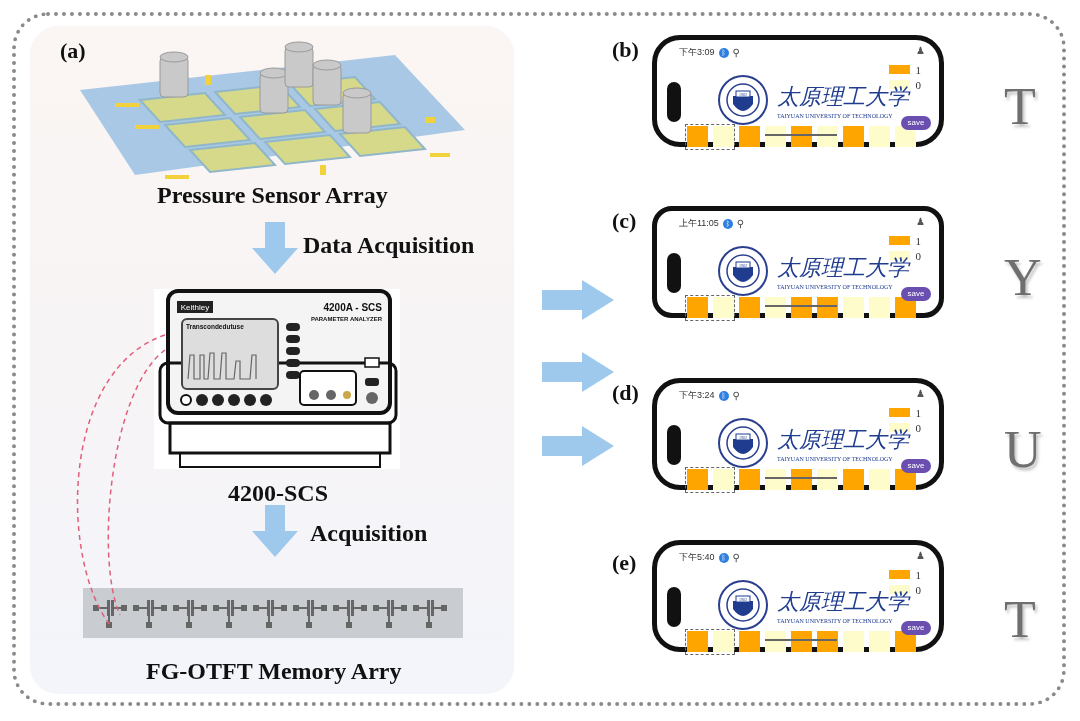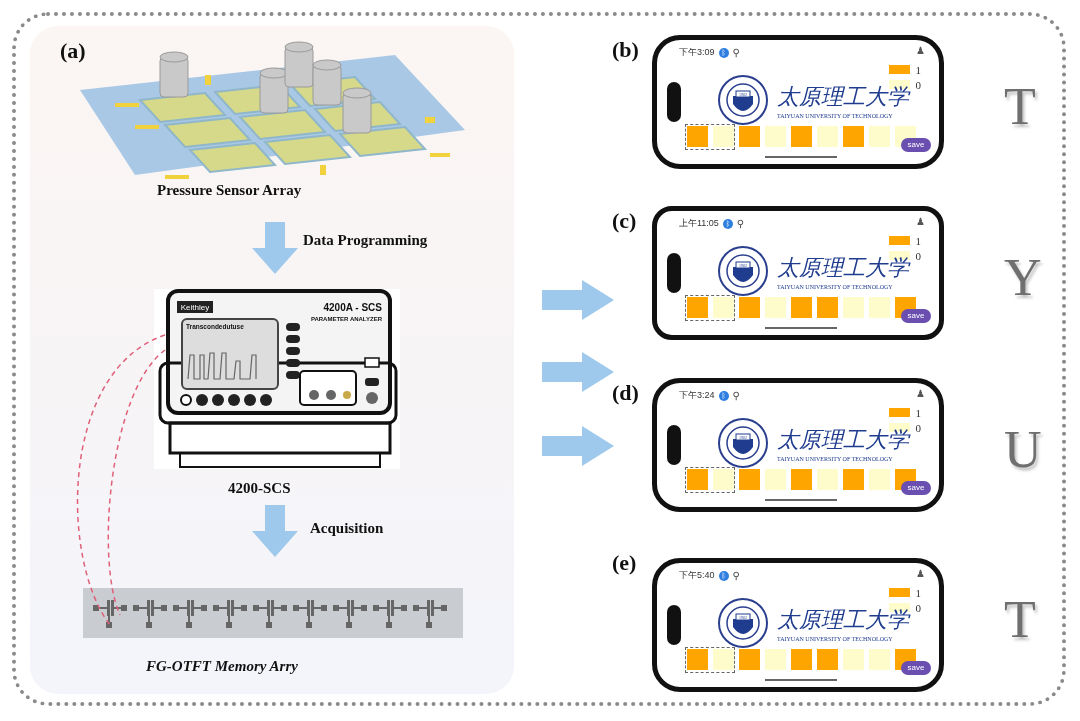--- a/index.html
+++ b/index.html
@@ -1,36 +1,36 @@
 <!DOCTYPE html>
 <html><head>
 <meta charset="utf-8">
 <style>
   html, body { margin:0; padding:0; }
   body { width:1080px; height:721px; background:#ffffff; position:relative; overflow:hidden; font-family:"Liberation Serif", serif; }
   .outer-border { position:absolute; left:12px; top:12px; width:1054px; height:694px; border:4px dotted #8a8a8a; border-radius:36px; box-sizing:border-box; }
   .panel-a { position:absolute; left:30px; top:26px; width:484px; height:668px; border-radius:28px; background:linear-gradient(180deg,#fbf6f3 0%,#f7f4f6 55%,#f3f5fb 100%); }
   .label { position:absolute; font-weight:bold; color:#111; font-family:"Liberation Serif", serif; }
   .big-label { font-size:22px; }
-  .caption { font-size:15px; font-weight:bold; color:#111; position:absolute; font-family:"Liberation Serif", serif; white-space:nowrap; }
+  .caption { font-size:24px; font-weight:bold; color:#111; position:absolute; font-family:"Liberation Serif", serif; white-space:nowrap; }
 
   
   .sensor { position:absolute; left:75px; top:35px; width:390px; height:145px; }
   
   .down-arrow { position:absolute; width:46px; height:52px; }
   .right-arrow { position:absolute; width:72px; height:40px; }
 
   
   .keithley { position:absolute; left:150px; top:283px; width:255px; height:190px; }
 
   
   .mem-array { position:absolute; left:83px; top:588px; width:380px; height:50px; background:#c9cdd2; }
 
   
-  .phone { position:absolute; left:652px; width:292px; height:134px; border:5px solid #111; border-radius:28px; background:#fff; box-sizing:border-box; }
+  .phone { position:absolute; left:652px; width:292px; height:112px; border:5px solid #111; border-radius:28px; background:#fff; box-sizing:border-box; }
   .phone .island { position:absolute; left:10px; top:42px; width:14px; height:40px; background:#111; border-radius:7px; }
   .phone .status { position:absolute; left:22px; top:6px; font-size:9px; color:#333; font-family:"Liberation Sans", sans-serif; display:flex; align-items:center; gap:4px; }
   .phone .bt { display:inline-block; width:10px; height:10px; border-radius:50%; background:#2f7fe0; color:#fff; font-size:7px; text-align:center; line-height:10px; }
   .phone .search { font-size:10px; color:#444; }
   .phone .user { position:absolute; right:14px; top:5px; font-size:10px; color:#555; }
   .phone .legend { position:absolute; right:18px; top:22px; font-size:11px; color:#333; }
   .legend-row { display:flex; align-items:center; gap:6px; height:15px; }
   .sw { width:21px; height:9px; display:inline-block; }
   .phone .logo { position:absolute; left:58px; top:32px; width:200px; height:56px; }
   .phone .bits { position:absolute; left:30px; top:86px; display:flex; gap:5px; }
@@ -86,21 +86,21 @@
     </g>
   </g>
 </svg>
 
 <div class="caption" style="left:157px;top:182px;">Pressure Sensor Array</div>
 
 <svg class="down-arrow" style="left:252px;top:222px;" viewBox="0 0 46 52">
   <rect x="13" y="0" width="20" height="28" fill="#9ec9ec"></rect>
   <polygon points="0,26 46,26 23,52" fill="#9ec9ec"></polygon>
 </svg>
-<div class="caption" style="left:303px;top:232px;">Data Programming</div>
+<div class="caption" style="left:303px;top:232px;">Data Acquisition</div>
 
 <svg class="keithley" viewBox="0 0 255 190">
   <rect x="4" y="6" width="246" height="180" fill="#fff"></rect>
   <rect x="18" y="8" width="222" height="122" rx="10" fill="#f4f4f4" stroke="#111" stroke-width="4"></rect>
   <rect x="10" y="80" width="236" height="60" rx="8" fill="none" stroke="#111" stroke-width="3"></rect>
   <rect x="20" y="140" width="220" height="30" fill="none" stroke="#111" stroke-width="3"></rect>
   <rect x="30" y="170" width="200" height="14" fill="none" stroke="#111" stroke-width="2"></rect>
   <rect x="27" y="18" width="36" height="12" fill="#222"></rect>
   <text x="45" y="27" fill="#fff" font-size="8" text-anchor="middle" font-family="Liberation Sans, sans-serif">Keithley</text>
   <text x="232" y="28" fill="#111" font-size="10" font-weight="bold" text-anchor="end" font-family="Liberation Sans, sans-serif">4200A - SCS</text>
@@ -225,21 +225,21 @@
         <rect x="336" y="19" width="10" height="2"></rect>
         <rect x="344" y="12" width="3" height="16"></rect>
         <rect x="348" y="12" width="3" height="16"></rect>
         <rect x="351" y="19" width="8" height="2"></rect>
         <rect x="358" y="17" width="6" height="6"></rect>
         <rect x="345" y="28" width="2" height="8"></rect>
         <rect x="343" y="34" width="6" height="6"></rect>
       </g>
     </svg>
 </div>
-<div class="caption" style="left:146px;top:658px;font-style:italic;">FG-OTFT Memory Arry</div>
+<div class="caption" style="left:146px;top:658px;">FG-OTFT Memory Arry</div>
 
 <svg style="position:absolute;left:0;top:0;" width="1080" height="721">
   <path d="M165,335 C60,370 60,560 110,625" fill="none" stroke="#e0607a" stroke-width="1.5" stroke-dasharray="5,4"></path>
   <path d="M165,350 C110,390 95,560 120,615" fill="none" stroke="#e0607a" stroke-width="1.5" stroke-dasharray="5,4"></path>
 </svg>
 
 <svg class="right-arrow" style="left:542px;top:280px;" viewBox="0 0 72 40">
   <rect x="0" y="10" width="44" height="20" fill="#9ec9ec"></rect>
     <polygon points="40,0 72,20 40,40" fill="#9ec9ec"></polygon>
 </svg>
@@ -382,21 +382,21 @@
         <div class="bit" style="background: rgb(255, 165, 0);"></div>
         <div class="bit" style="background: rgb(255, 252, 203);"></div>
         <div class="bit" style="background: rgb(255, 165, 0);"></div>
       </div>
     <div class="save" style="background: rgb(106, 79, 176);">save</div>
     <div class="homebar"></div>
   </div>
   <div class="letter" style="top: 420px; color: rgb(111, 111, 111);">U</div>
 
   <div class="label big-label" style="left: 612px; top: 550px;">(e)</div>
-  <div class="phone" style="top: 558px;">
+  <div class="phone" style="top: 540px;">
     <div class="island"></div>
     <div class="status">
       <span class="time">下午5:40</span>
       <span class="bt">ᛒ</span>
       <span class="search">⚲</span>
     </div>
     <span class="user">♟</span>
     <div class="legend">
       <div class="legend-row">
           <span class="sw sw1" style="background: rgb(255, 165, 0);"></span>

